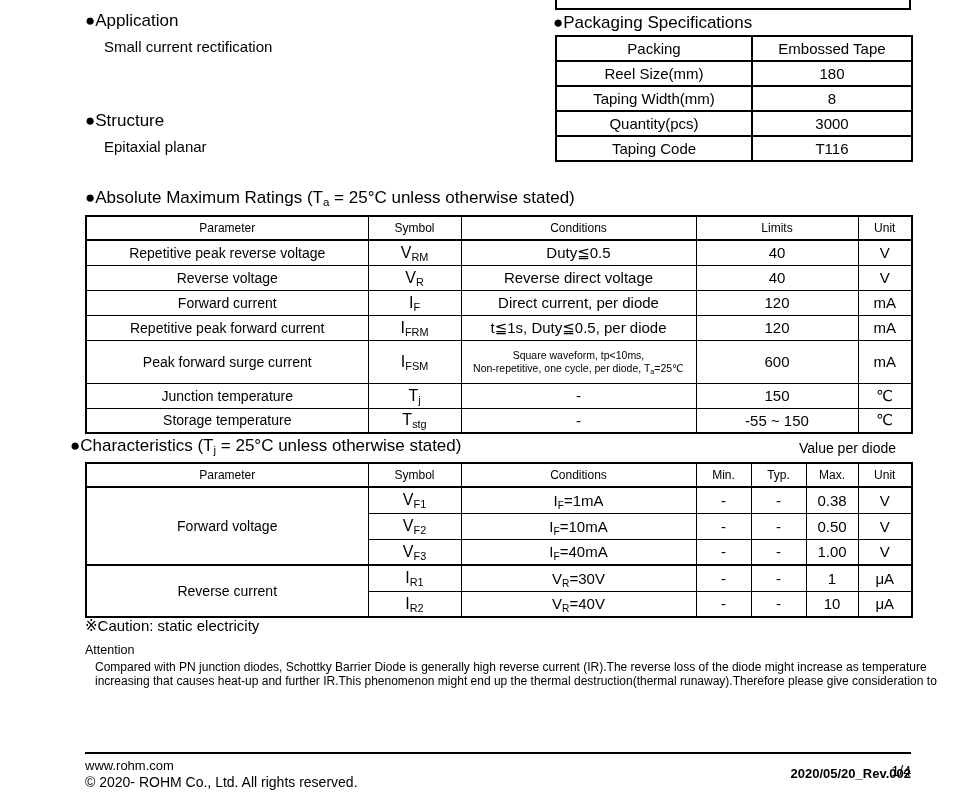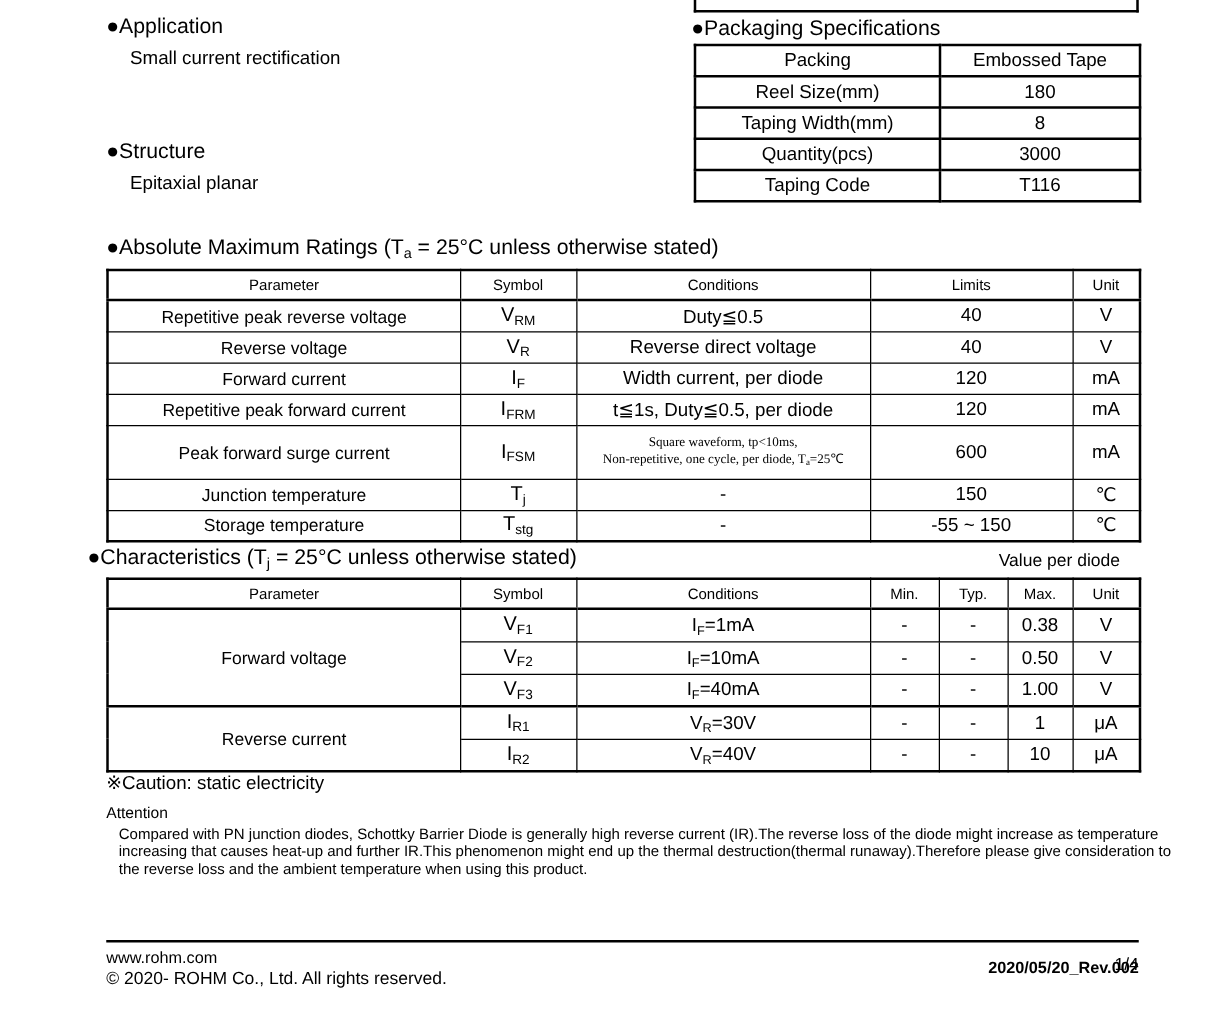--- a/index.html
+++ b/index.html
@@ -32,21 +32,21 @@
   table.dt thead th { border-bottom:2px solid #000; font-size:12px; height:24px; }
   td.param { text-align:left; padding-left:4px; font-size:14px; }
   td.sym { font-size:16px; }
   td.cond { font-size:15px; }
   td.lim { font-size:15px; }
   td.unit { font-size:15px; }
   td.minmax { font-size:15px; }
   .h25 td { height:25px; }
   .h26 td { height:26px; }
   .h43 td { height:43px; }
-  td.cond-small { font-size:10.5px; line-height:12.5px;font-family:Liberation Serif, serif; }
+  td.cond-small { font-size:10.5px; line-height:12.5px; }
   tr.grp-sep td { border-top:2px solid #000; }
 
   .char-head { display:flex; justify-content:space-between; align-items:flex-end; width:826px; }
   .char-note { font-size:14px; white-space:nowrap; }
 
   .caution { font-size:15px; white-space:nowrap; }
   .attn-title { font-size:12.5px; white-space:nowrap; }
   .attn-body { font-size:12px; line-height:13.8px; white-space:nowrap; }
 
   .f-rule { width:826px; height:2px; background:#000; }
@@ -128,21 +128,21 @@
       <tr class="h25">
         <td class="param">Reverse voltage</td>
         <td class="sym"><span>V</span><sub class="sb">R</sub></td>
         <td class="cond"><span>Reverse direct voltage</span></td>
         <td class="lim">40</td>
         <td class="unit">V</td>
       </tr>
       <tr class="h25">
         <td class="param">Forward current</td>
         <td class="sym"><span>I</span><sub class="sb">F</sub></td>
-        <td class="cond"><span>Width current, per diode</span></td>
+        <td class="cond"><span>Direct current, per diode</span></td>
         <td class="lim">120</td>
         <td class="unit">mA</td>
       </tr>
       <tr class="h25">
         <td class="param">Repetitive peak forward current</td>
         <td class="sym"><span>I</span><sub class="sb">FRM</sub></td>
         <td class="cond"><span>t≦1s, Duty≦0.5, per diode</span></td>
         <td class="lim">120</td>
         <td class="unit">mA</td>
       </tr>
@@ -243,21 +243,20 @@
         <td class="unit">μA</td>
       </tr>
     </tbody>
   </table>
 
   <div class="abs caution" style="left:85px; top:617px;">※Caution: static electricity</div>
   <div class="abs attn-title" style="left:85px; top:643px;">Attention</div>
   <div class="abs attn-body" style="left:95px; top:661px;">
     <div>Compared with PN junction diodes, Schottky Barrier Diode is generally high reverse current (IR).The reverse loss of the diode might increase as temperature</div>
     <div>increasing that causes heat-up and further IR.This phenomenon might end up the thermal destruction(thermal runaway).Therefore please give consideration to</div>
-    <div>the reverse loss and the ambient temperature when using this product.</div>
   </div>
 
   <div class="abs f-rule" style="left:85px; top:752px;"></div>
   <div class="abs f-url" style="left:85px; top:758px;">www.rohm.com</div>
   <div class="abs f-copy" style="left:85px; top:774px;">© 2020- ROHM Co., Ltd. All rights reserved.</div>
   <div class="abs f-page" style="left:85px; top:763px;">1/4</div>
   <div class="abs f-rev" style="left:85px; top:766px;font-weight:bold;">2020/05/20_Rev.002</div>
 
 </div>
 

